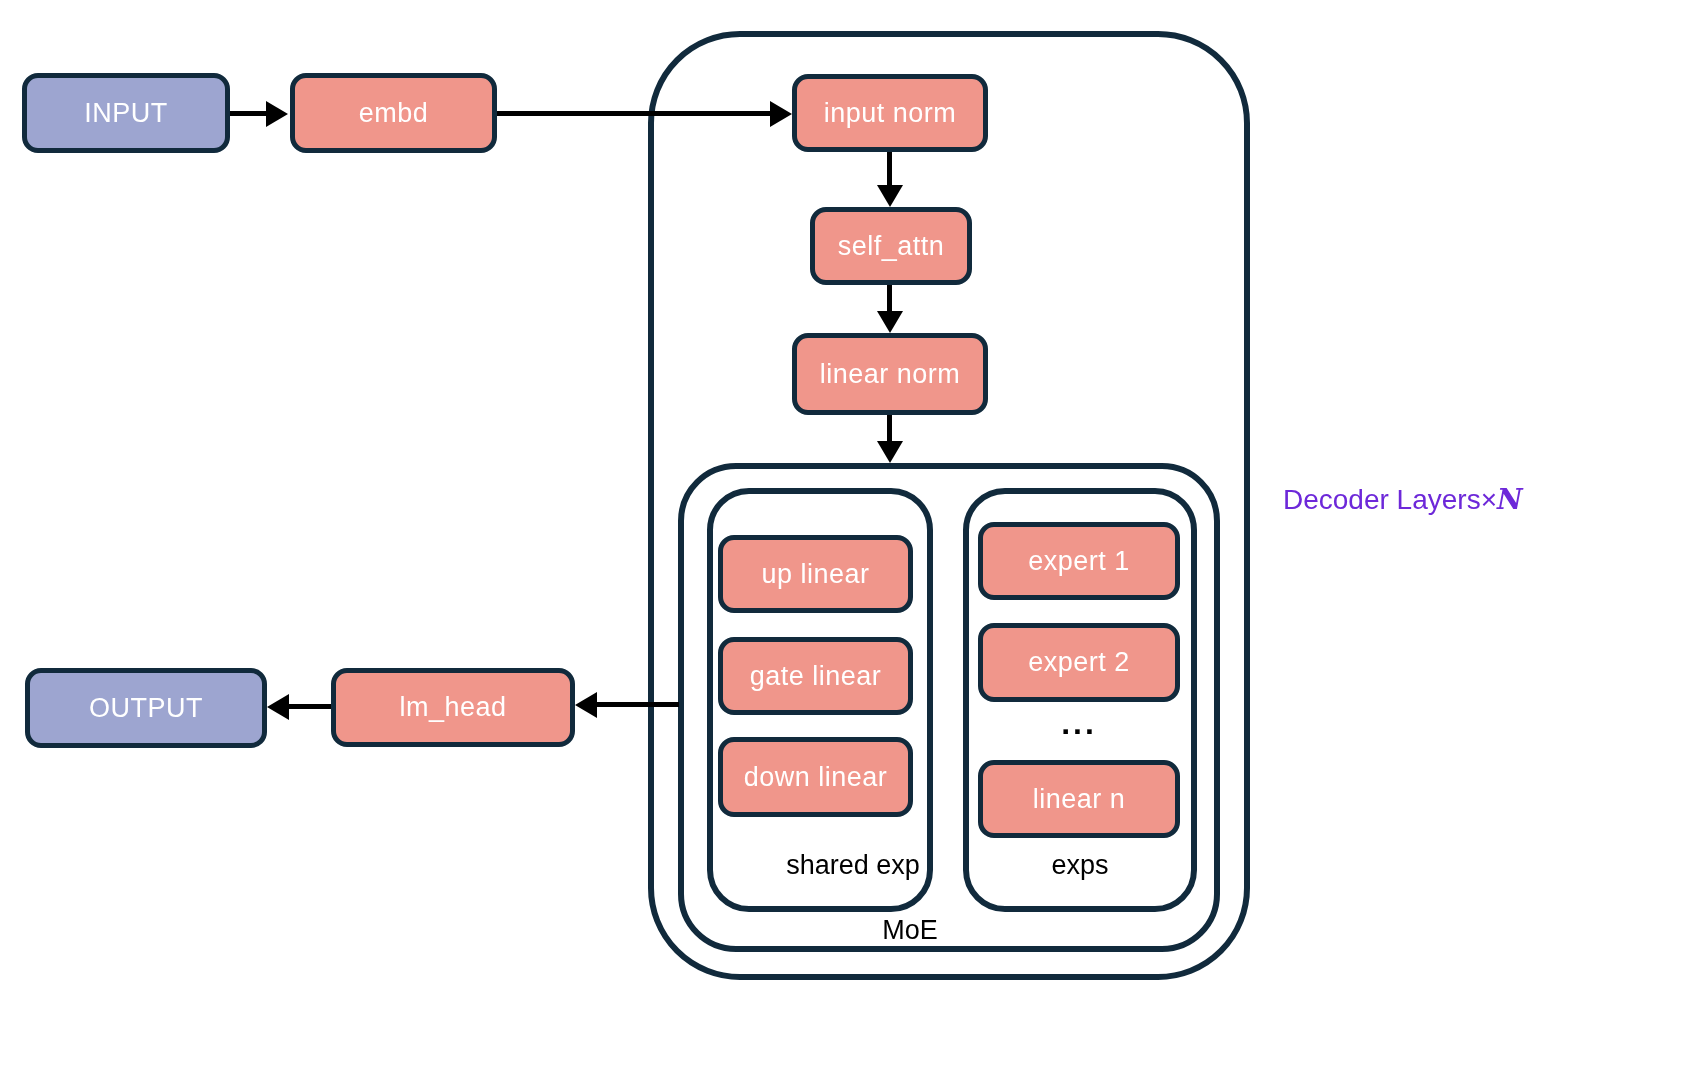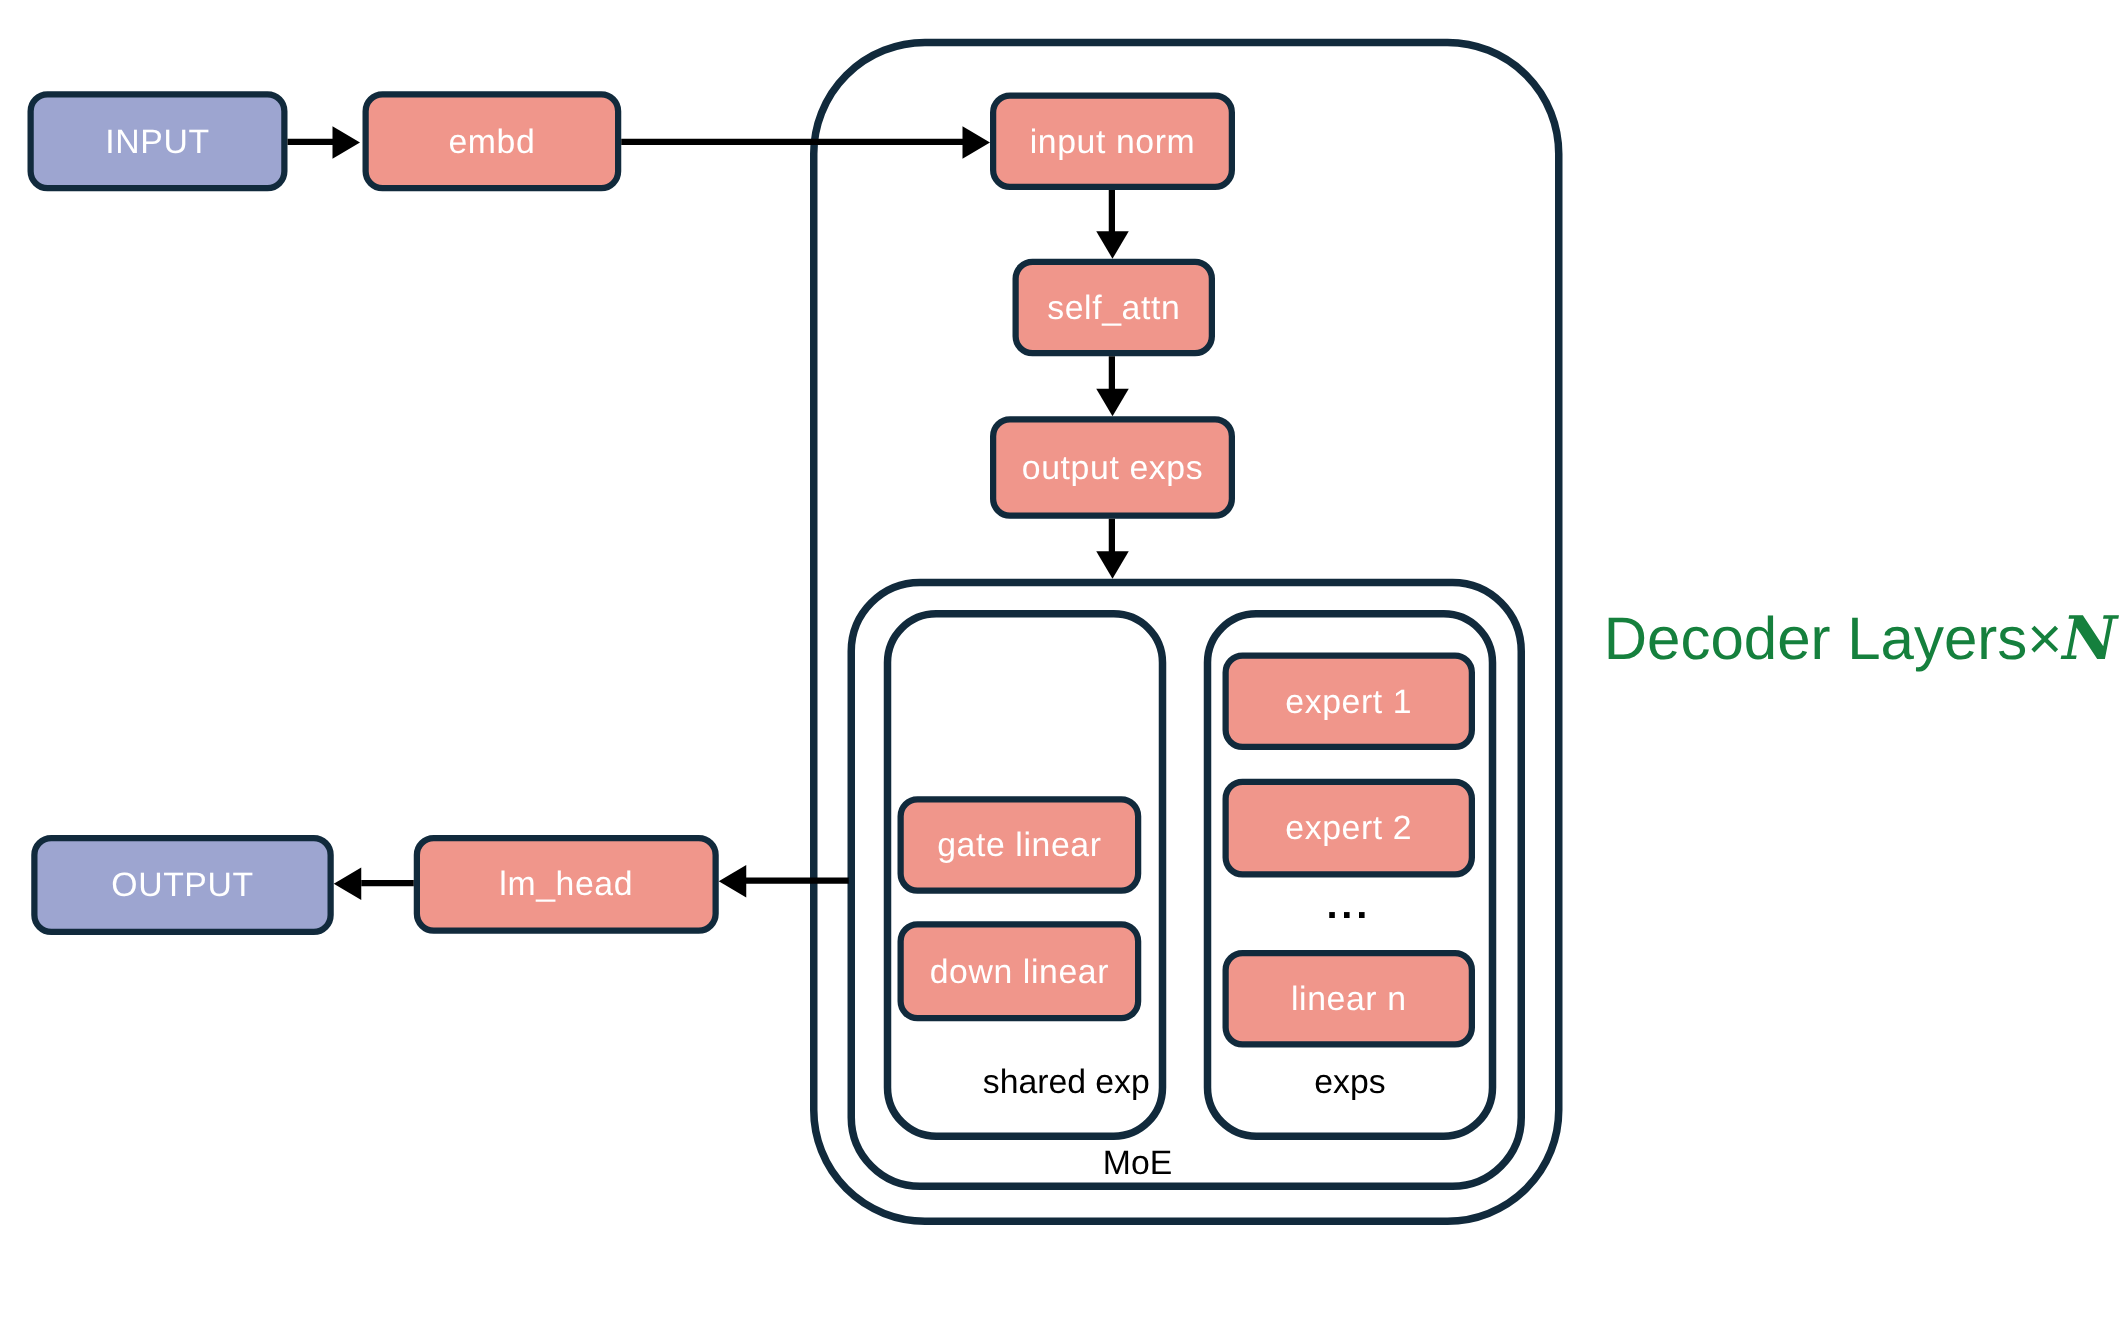--- a/index.html
+++ b/index.html
@@ -50,22 +50,22 @@
     text-align: center;
     z-index: 2;
   }
   .dots {
     font-weight: bold;
     font-size: 32px;
     letter-spacing: 3px;
   }
   .big-lbl {
     position: absolute;
-    color: #15803d;
-    font-size: 48px;
+    color: #6d28d9;
+    font-size: 28px;
     white-space: nowrap;
     z-index: 2;
   }
   .big-lbl .math-n {
     font-family: "DejaVu Serif", serif;
     font-style: italic;
     font-weight: bold;
   }
   
   .hline, .vline {
@@ -108,23 +108,26 @@
 
   <div class="box mod" style="left:792px; top:74px; width:196px; height:78px;">
     <span>input norm</span>
   </div>
 
   <div class="box mod" style="left:810px; top:207px; width:162px; height:78px;">
     <span>self_attn</span>
   </div>
 
   <div class="box mod" style="left:792px; top:333px; width:196px; height:82px;">
-    <span>output exps</span>
+    <span>linear norm</span>
   </div>
 
+  <div class="box mod" style="left:718px; top:535px; width:195px; height:78px;">
+    <span>up linear</span>
+  </div>
 
   <div class="box mod" style="left:718px; top:637px; width:195px; height:78px;text-align:right;">
     <span>gate linear</span>
   </div>
 
   <div class="box mod" style="left:718px; top:737px; width:195px; height:80px;">
     <span>down linear</span>
   </div>
 
   <div class="box mod" style="left:978px; top:522px; width:202px; height:78px;">

